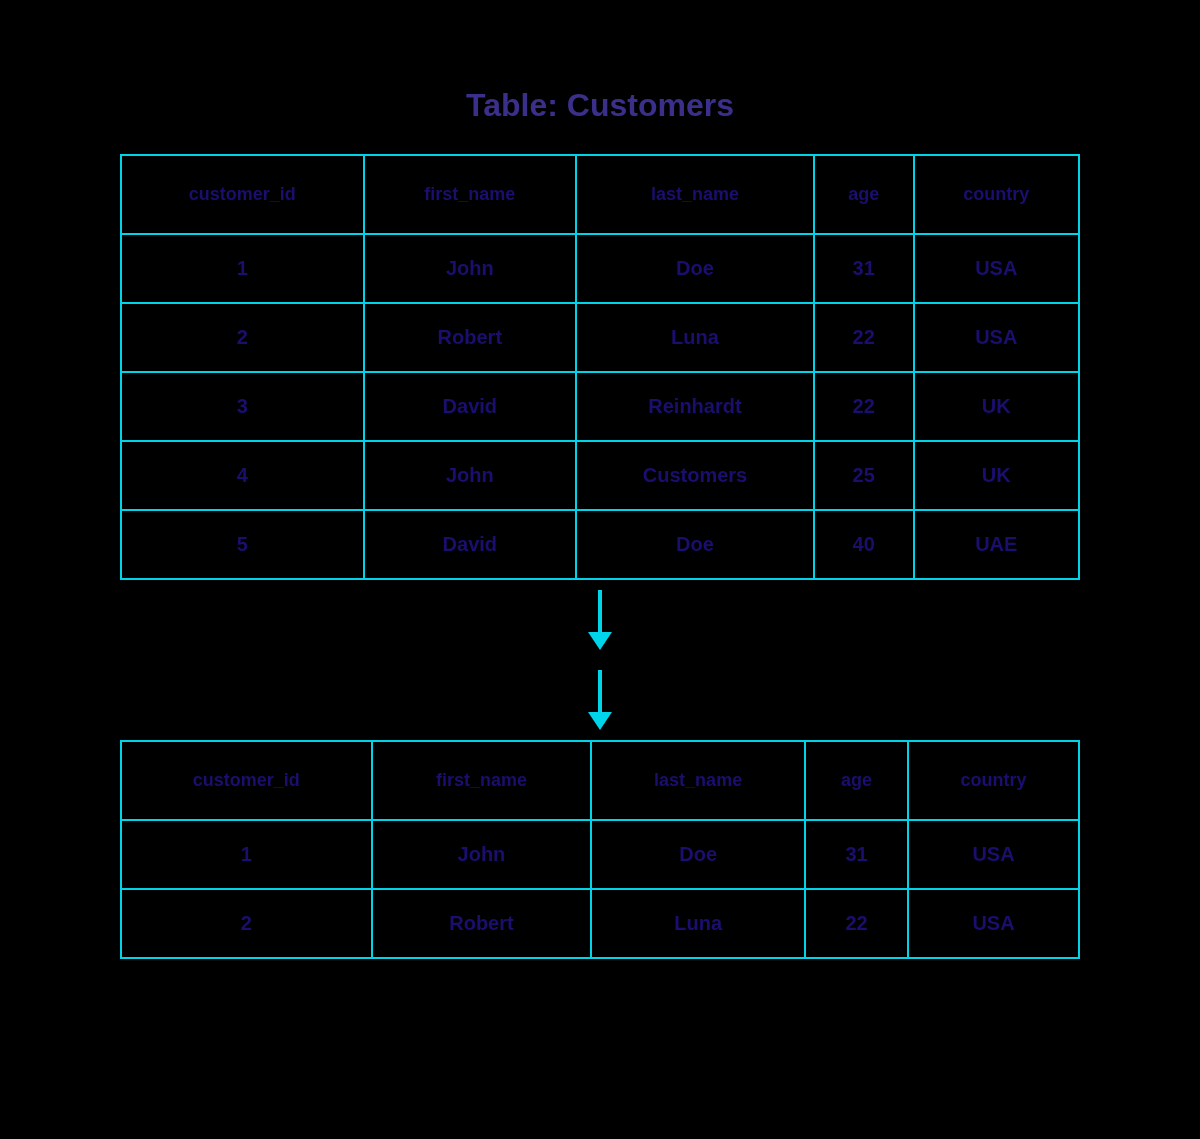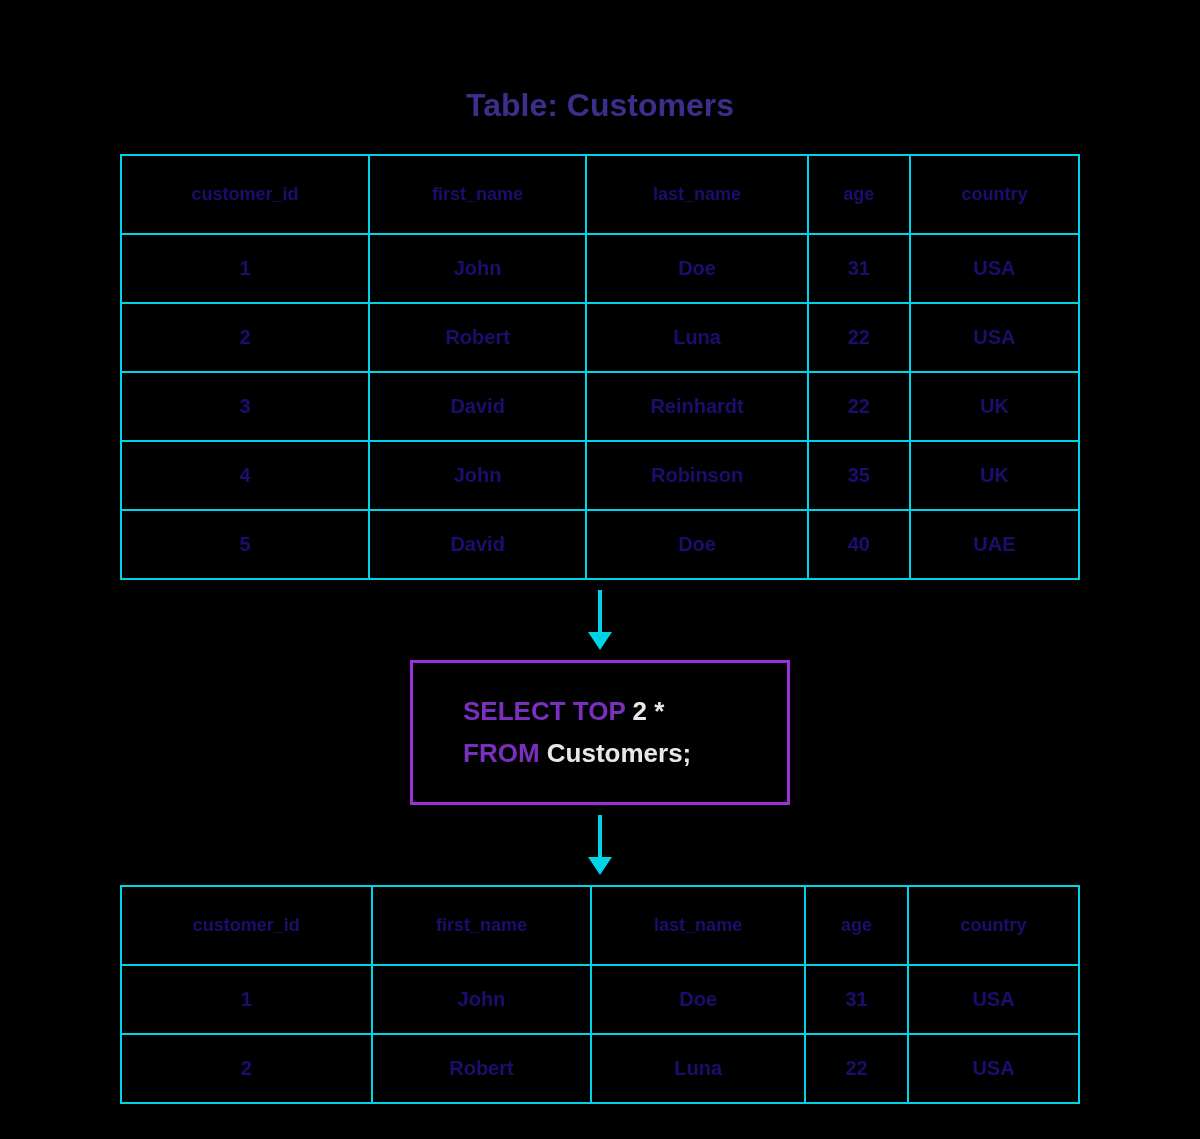--- a/index.html
+++ b/index.html
@@ -123,49 +123,39 @@
         <tr>
           <td>3</td>
           <td>David</td>
           <td>Reinhardt</td>
           <td>22</td>
           <td>UK</td>
         </tr>
         <tr>
           <td>4</td>
           <td>John</td>
-          <td>Robinson</td>
-          <td>35</td>
+          <td>Customers</td>
+          <td>25</td>
           <td>UK</td>
         </tr>
         <tr>
           <td>5</td>
           <td>David</td>
           <td>Doe</td>
           <td>40</td>
           <td>UAE</td>
         </tr>
       </tbody>
   </table>
 
   <div class="arrow-down">
     <div class="arrow-line"></div>
     <div class="arrow-head"></div>
   </div>
 
-  <div class="sql-box">
-    <div class="sql-line">
-      <span class="sql-keyword">SELECT TOP</span>
-      <span class="sql-text"> 2 *</span>
-    </div>
-    <div class="sql-line">
-      <span class="sql-keyword">FROM</span>
-      <span class="sql-text"> Customers;</span>
-    </div>
-  </div>
 
   <div class="arrow-down">
     <div class="arrow-line"></div>
     <div class="arrow-head"></div>
   </div>
 
   <table class="db-table">
     <thead>
       <tr>
         <th>customer_id</th>

